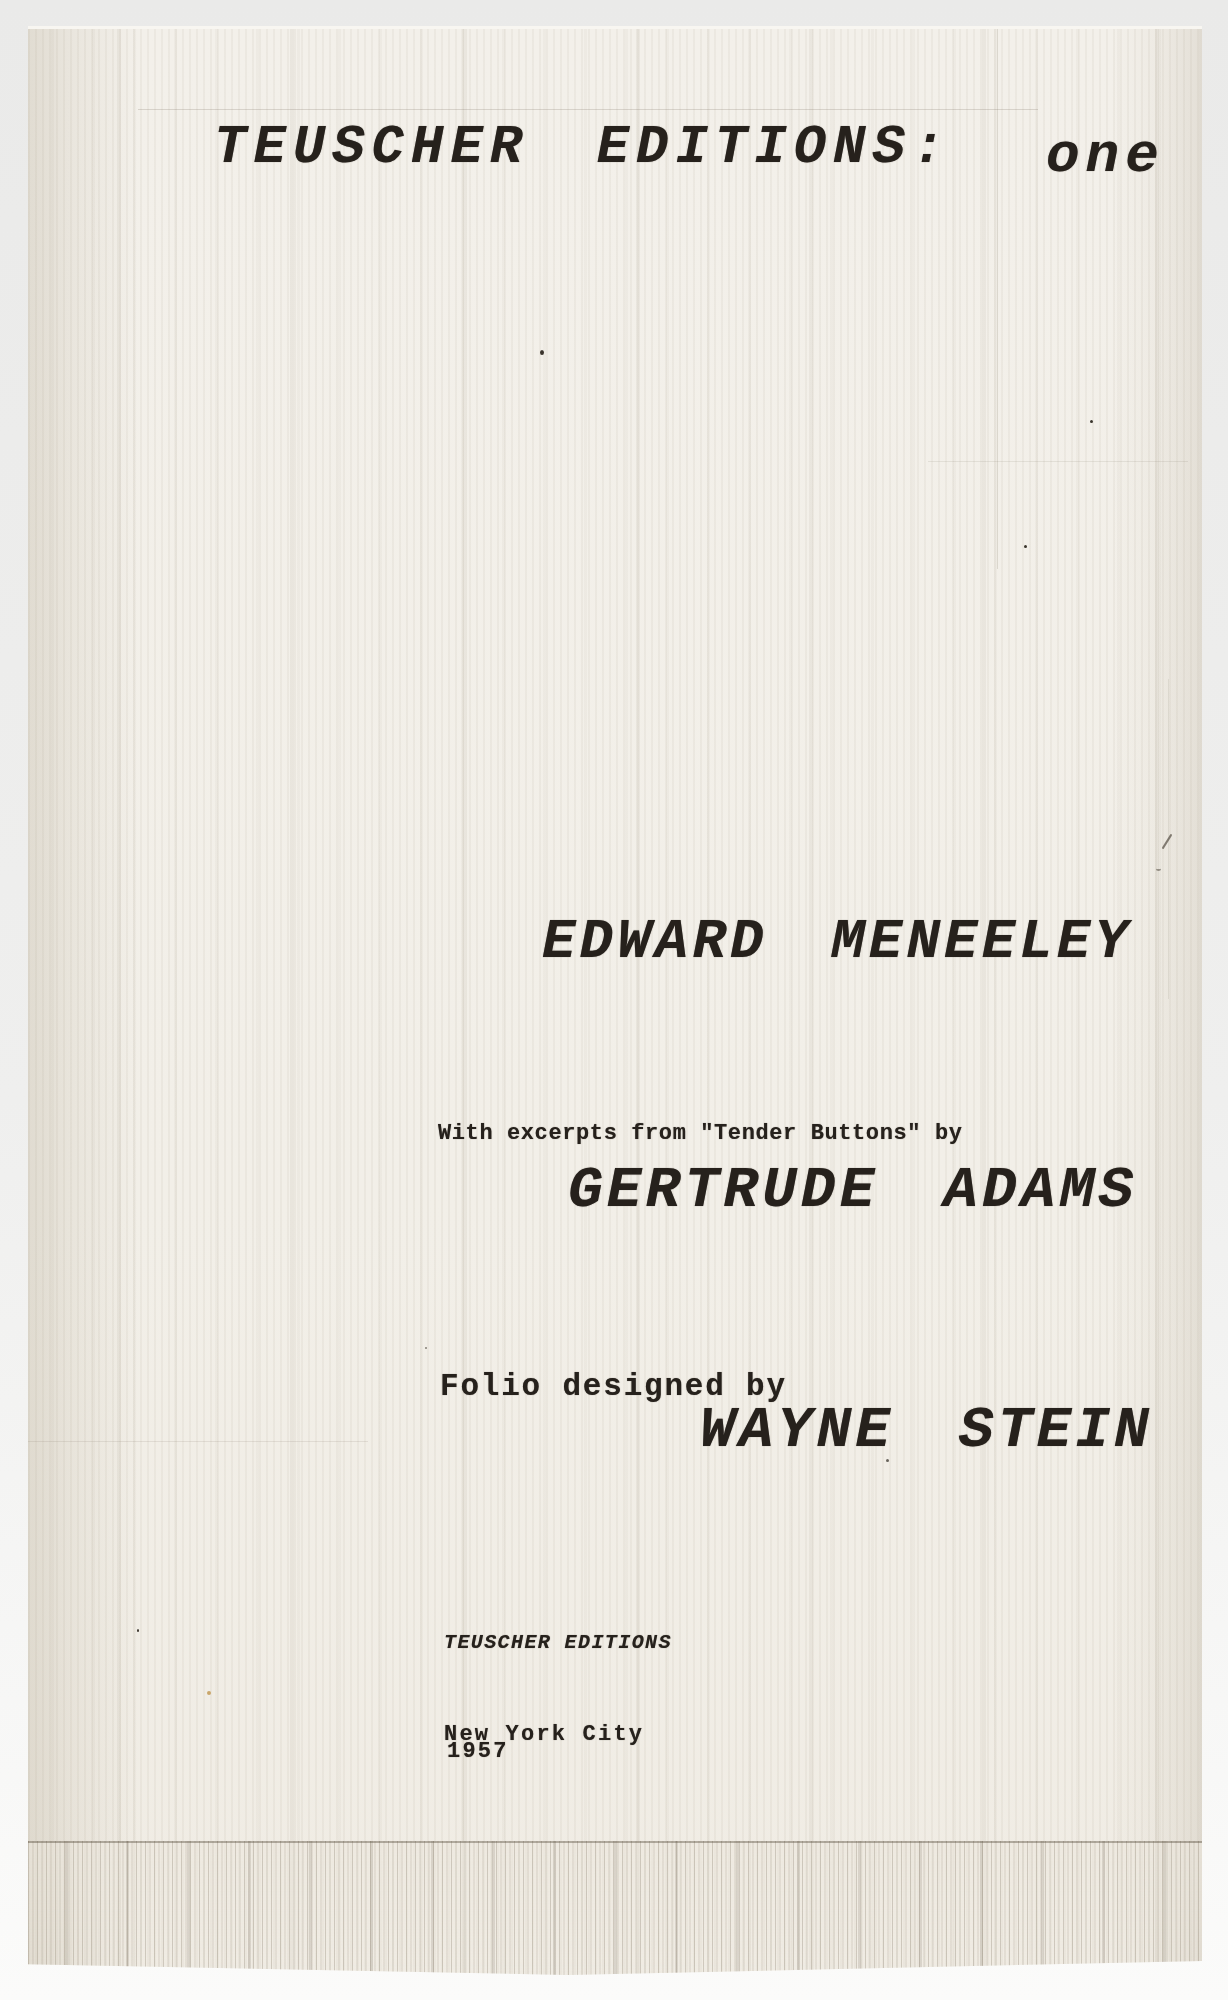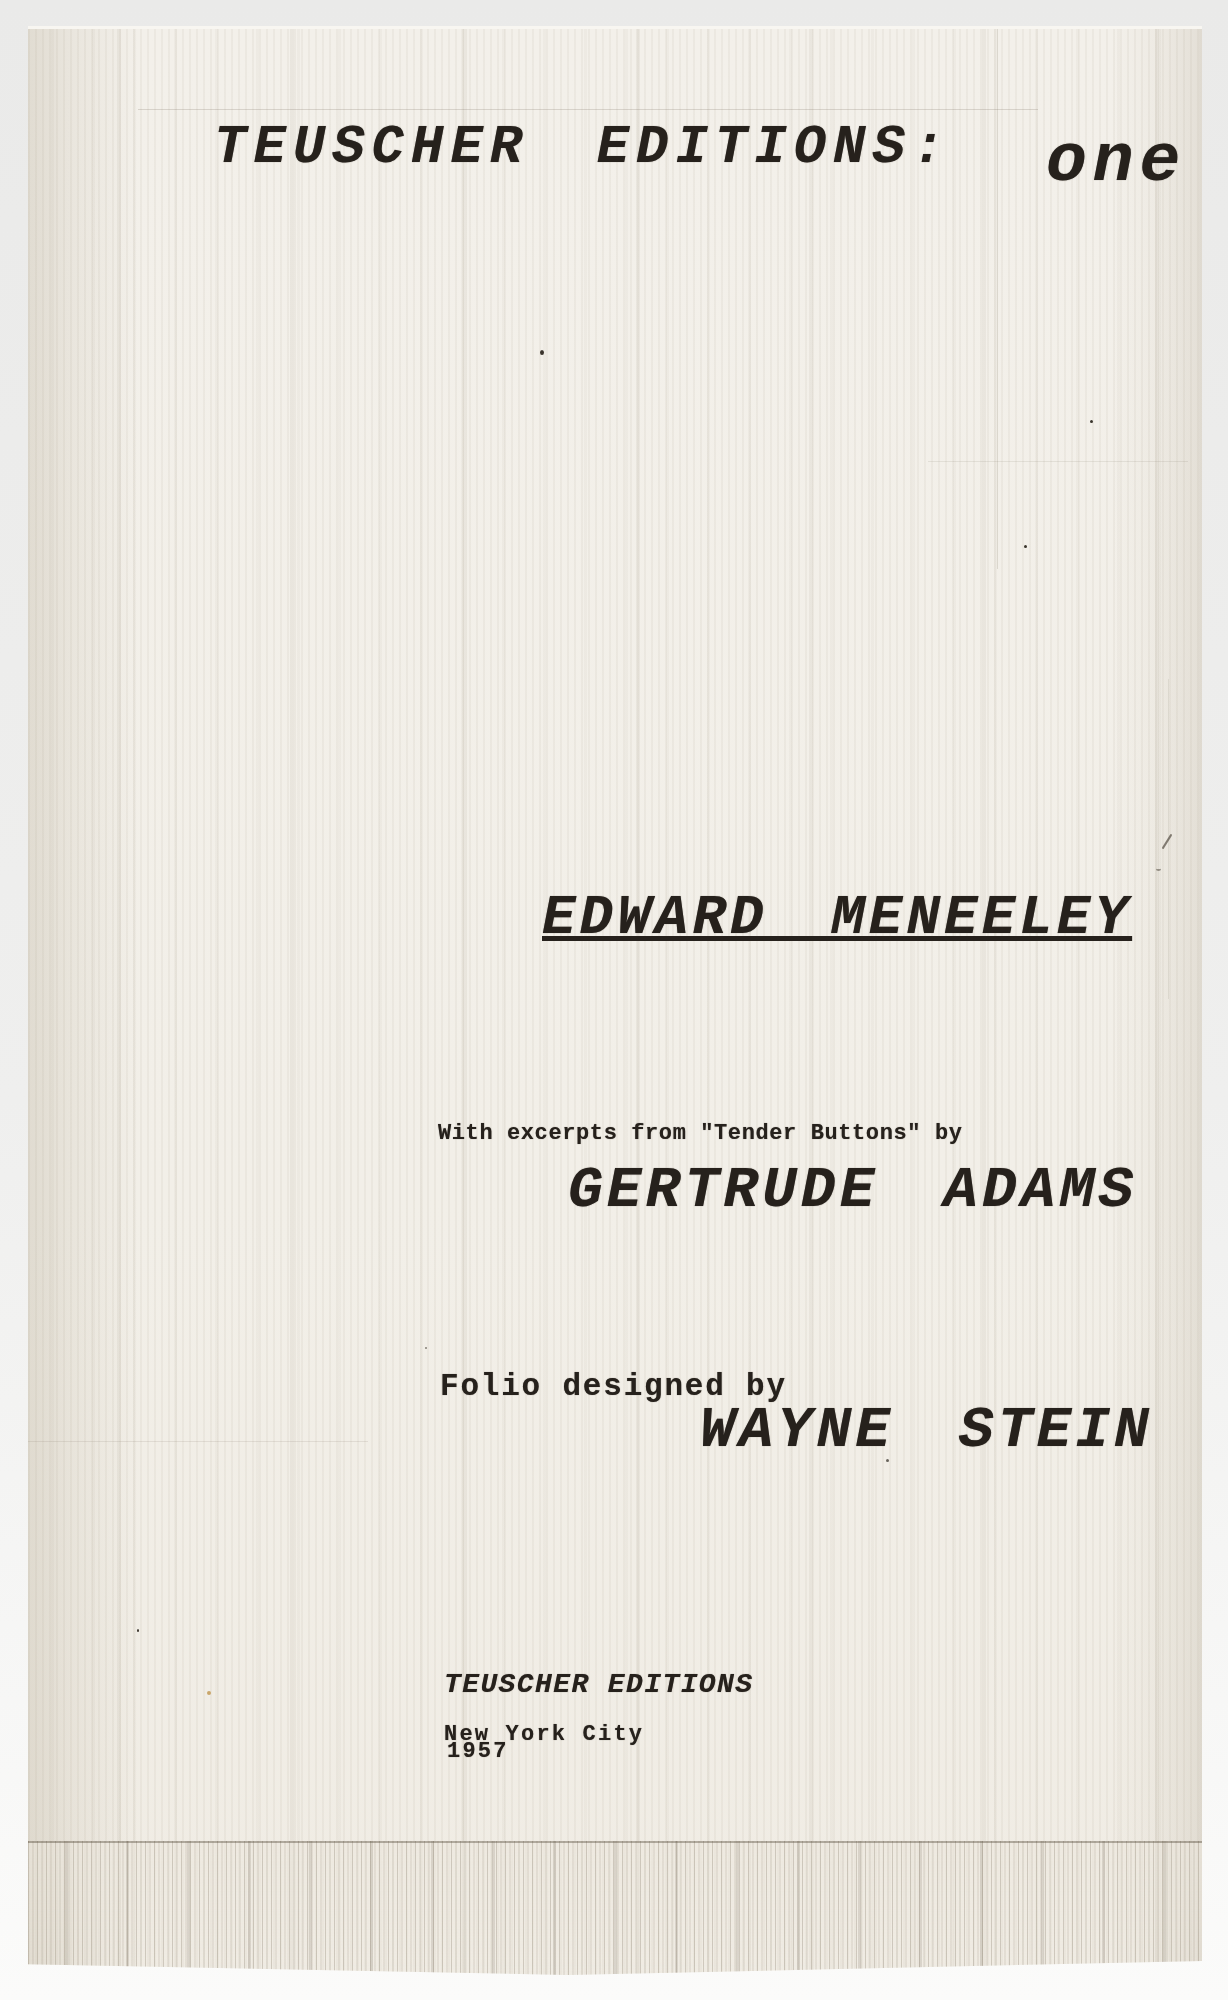--- a/index.html
+++ b/index.html
@@ -33,29 +33,29 @@
     clip-path:polygon(0 0, 100% 0, 100% 99.28%, 46% 100%, 0 99.45%);
   }
   .line{
     position:absolute;color:var(--ink);white-space:nowrap;line-height:1;
     text-shadow:0 0 1px rgba(45,38,30,0.55);
   }
   .tw-b{font-weight:700;}
   .tw-i{font-style:italic;}
   
   .series-title {left:186px; top:92px;  font-size:54px; letter-spacing:7px;  word-spacing:28px;}
-  .volume      {left:1018px; top:99px;  font-size:68px; letter-spacing:6px;}
+  .volume      {left:1018px; top:99px;  font-size:56px; letter-spacing:6px;}
   .main-title  {left:16px;  top:449px;  font-size:57px; letter-spacing:0.5px; word-spacing:10px;}
   .credit-1    {left:416px; top:856px;  font-size:25px; letter-spacing:1px;}
-  .artist      {left:514px; top:861px;  font-size:56px; letter-spacing:4px;  word-spacing:26px;text-decoration:underline;}
+  .artist      {left:514px; top:885px;  font-size:56px; letter-spacing:4px;  word-spacing:26px;}
   .credit-2    {left:410px; top:1094px; font-size:22px; letter-spacing:0.6px;}
   .author      {left:540px; top:1133px; font-size:58px; letter-spacing:4px;  word-spacing:26px;}
   .credit-3    {left:412px; top:1342px; font-size:31px; letter-spacing:1.8px;}
   .designer    {left:672px; top:1373px; font-size:58px; letter-spacing:4px;  word-spacing:26px;}
-  .imprint-publisher{left:416px; top:1642px; font-size:28px; letter-spacing:1.4px;}
+  .imprint-publisher{left:416px; top:1604px; font-size:20px; letter-spacing:1.4px;}
   .imprint-city     {left:416px; top:1674px; font-size:22px; letter-spacing:2.2px;margin-top:21px;}
   .imprint-year     {left:419px; top:1712px; font-size:22px; letter-spacing:2.2px;}
 
   
   .hline{position:absolute;height:1px;background:rgba(118,107,90,0.22);}
   .hline-1{left:110px;top:80px;width:900px;}
   .hline-2{left:900px;top:432px;width:260px;background:rgba(118,107,90,0.13);}
   .hline-3{left:0;top:1412px;width:340px;background:rgba(118,107,90,0.14);}
   .crease{position:absolute;width:1px;background:rgba(125,114,96,0.20);}
   .crease-1{left:969px;top:0;height:540px;}

